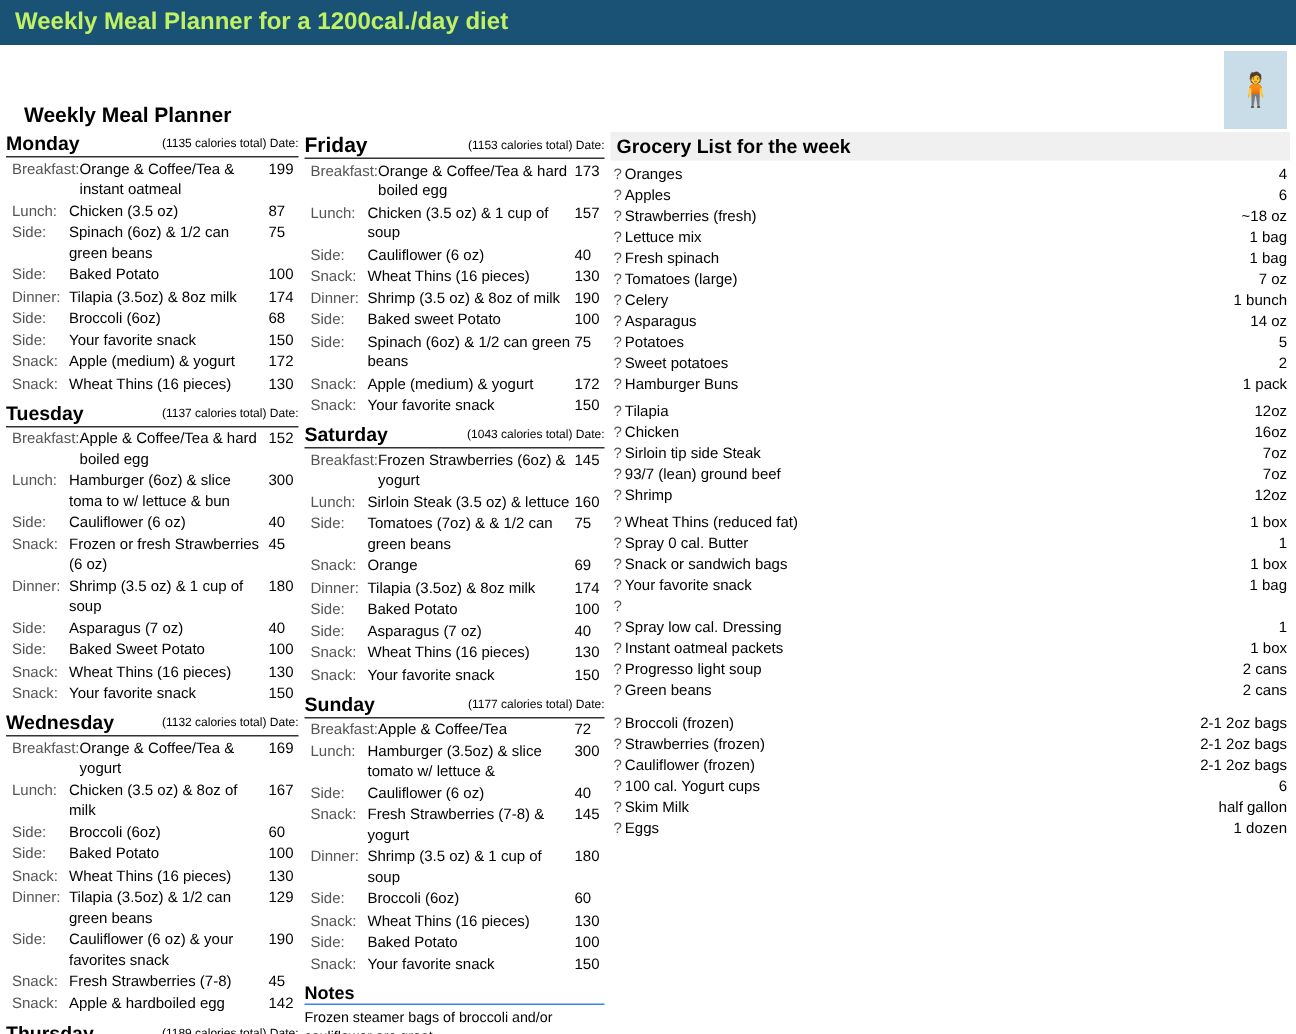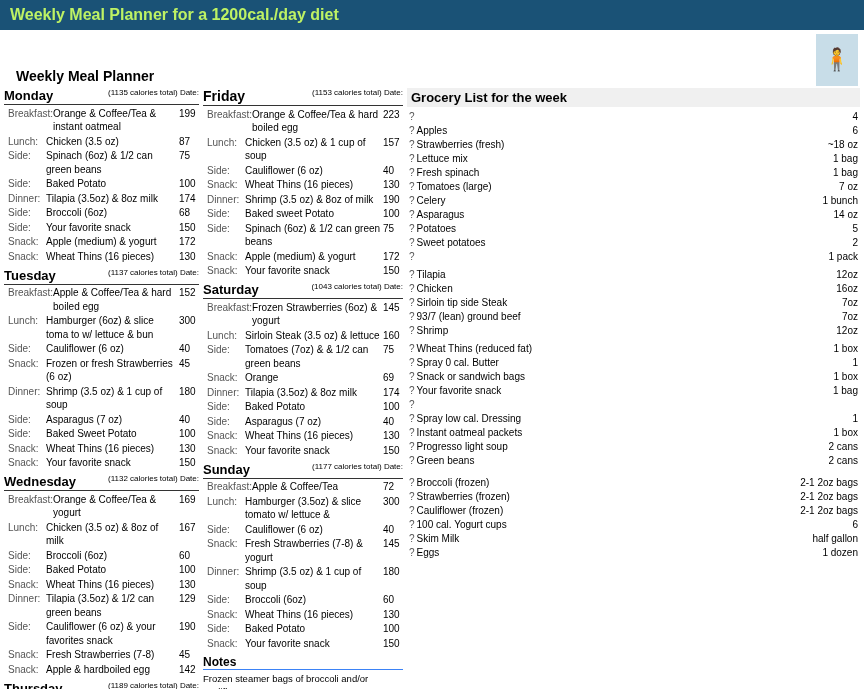--- a/index.html
+++ b/index.html
@@ -40,21 +40,21 @@
     .day-section {
       margin-bottom: 4px;
     }
     
     .day-header {
       font-size: 12px;
       font-weight: bold;
       border-bottom: 1px solid #333;
       display: flex;
       justify-content: space-between;
-      align-items: flex-start;
+      align-items: center;
       padding-bottom: 1px;
       margin-bottom: 1px;
     }
     
     .day-header .calories-date {
       font-size: 8px;
       font-weight: normal;
     }
     
     .meal-row {
@@ -338,21 +338,21 @@
         <span style="font-size:14px;">Friday</span>
         <span class="calories-date">
           <span>(1153 calories total)</span>
           <span>Date:</span>
         </span>
       </div>
       <div id="friday-meals">
           <div class="meal-row">
             <span class="meal-label">Breakfast:</span>
             <span class="meal-name">Orange &amp; Coffee/Tea &amp; hard boiled egg</span>
-            <span class="meal-cal">223</span>
+            <span class="meal-cal">173</span>
           </div>
           <div class="meal-row">
             <span class="meal-label">Lunch:</span>
             <span class="meal-name">Chicken (3.5 oz) &amp; 1 cup of soup</span>
             <span class="meal-cal">157</span>
           </div>
           <div class="meal-row">
             <span class="meal-label">Side:</span>
             <span class="meal-name">Cauliflower (6 oz)</span>
             <span class="meal-cal">40</span>
@@ -512,20 +512,21 @@
 
     </div>
   </div>
 
   <div class="right-col">
     <div class="grocery-section">
       <div class="grocery-header">Grocery List for the week</div>
       <div id="grocery-items">
           <div class="grocery-row">
             <span class="grocery-q">?</span>
+            <span class="grocery-name">Oranges</span>
             <span class="grocery-amt">4</span>
           </div>
           <div class="grocery-row">
             <span class="grocery-q">?</span>
             <span class="grocery-name">Apples</span>
             <span class="grocery-amt">6</span>
           </div>
           <div class="grocery-row">
             <span class="grocery-q">?</span>
             <span class="grocery-name">Strawberries (fresh)</span>
@@ -561,20 +562,21 @@
             <span class="grocery-name">Potatoes</span>
             <span class="grocery-amt">5</span>
           </div>
           <div class="grocery-row">
             <span class="grocery-q">?</span>
             <span class="grocery-name">Sweet potatoes</span>
             <span class="grocery-amt">2</span>
           </div>
           <div class="grocery-row">
             <span class="grocery-q">?</span>
+            <span class="grocery-name">Hamburger Buns</span>
             <span class="grocery-amt">1 pack</span>
           </div>
           <div class="grocery-row" style="height: 4px;"></div>
           <div class="grocery-row">
             <span class="grocery-q">?</span>
             <span class="grocery-name">Tilapia</span>
             <span class="grocery-amt">12oz</span>
           </div>
           <div class="grocery-row">
             <span class="grocery-q">?</span>

